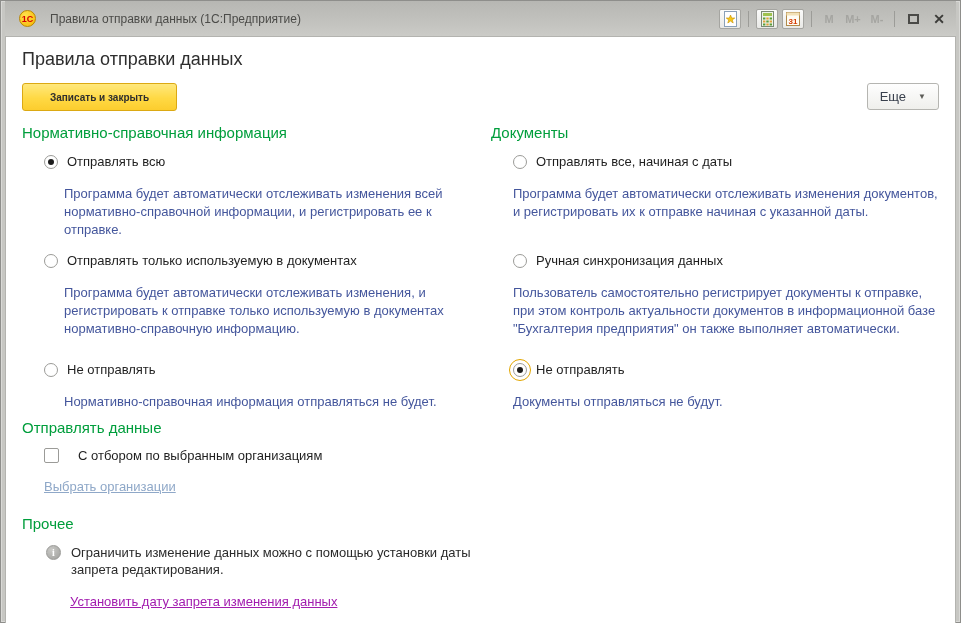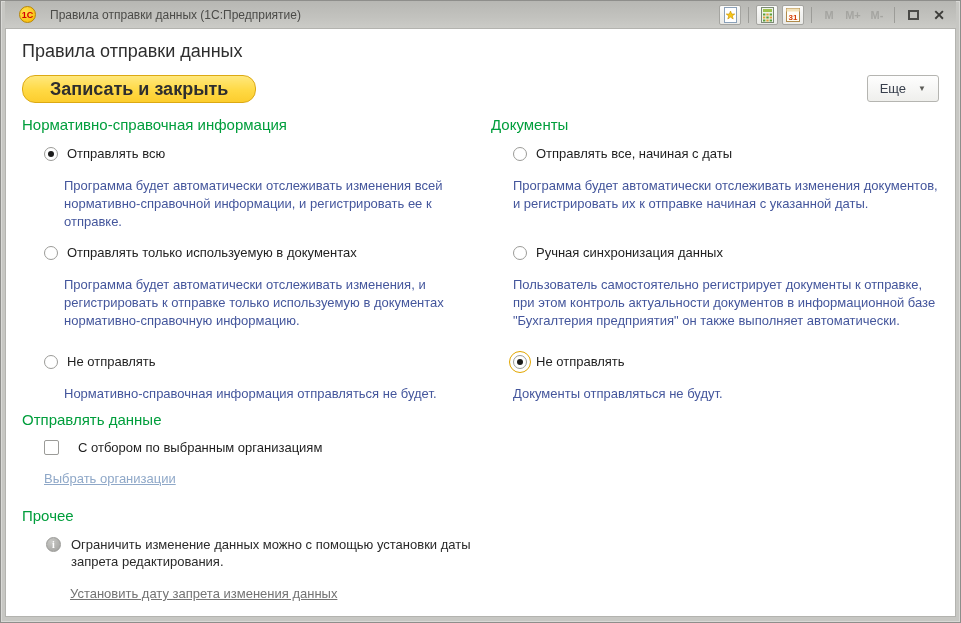--- a/index.html
+++ b/index.html
@@ -6,21 +6,21 @@
   html,body { background:#808080; font-family:"Liberation Sans", sans-serif; }
 
   .window{
     width:961px; height:623px; position:relative;
     background:#c7c7c3; border:1px solid #8e8e8b;
     padding:0 4px 4px 4px;
     box-shadow: inset 0 0 0 1px #d9d9d6;
   }
   
   .titlebar{
-    height:27px; display:flex; align-items:center;
+    height:35px; display:flex; align-items:center;
     background:linear-gradient(180deg,#b7b7b3 0%, #c2c2be 60%, #cbcbc7 100%);
     padding:0 6px 0 6px; gap:6px;
   }
   .logo-1c{
     width:17px;height:17px;border-radius:50%;
     background:radial-gradient(circle at 35% 30%, #ffe24d, #f7b500);
     border:1px solid #b98600;
     color:#d40000;font-size:9px;font-weight:bold;
     display:flex;align-items:center;justify-content:center;
     margin-left:8px;
@@ -40,23 +40,23 @@
   
   .content{
     background:#fff; height:589px; overflow:hidden;
     padding:10px 16px 0 16px;
     border:1px solid #b3b3af;
   }
   .page-title{font-size:18px;font-weight:400;color:#2e2e2e;margin:2px 0 13px 0;}
 
   .toolbar{display:flex;align-items:flex-start;margin-bottom:13px;}
   .btn-save{
-    height:28px;padding:0 27px;font-size:18px;font-weight:bold;color:#2e2e2e;
+    height:28px;padding:0 27px;font-size:10px;font-weight:bold;color:#2e2e2e;
     background:linear-gradient(180deg,#ffe87d 0%, #ffd944 55%, #fccd2e 100%);
-    border:1px solid #dca913;border-radius:13px;cursor:pointer;
+    border:1px solid #dca913;border-radius:3px;cursor:pointer;
     font-family:"Liberation Sans", sans-serif;
   }
   .btn-more{
     margin-left:auto;height:27px;padding:0 12px;font-size:13px;color:#39404d;
     background:linear-gradient(180deg,#fefefe,#efefec);
     border:1px solid #b5b5b1;border-radius:3px;cursor:pointer;
     display:flex;align-items:center;gap:12px;
     font-family:"Liberation Sans", sans-serif;
   }
   .btn-more .arrow{font-size:8px;color:#5c5c58;}
@@ -101,21 +101,21 @@
 
   .check-row{display:flex;align-items:center;margin:0 0 14px 22px;}
   .checkbox{
     width:15px;height:15px;border:1px solid #9b9b98;border-radius:2px;background:#fff;flex:none;
     margin-right:19px;
   }
   .check-label{font-size:13px;color:#1f1f1f;}
 
   .link{font-size:13px;text-decoration:underline;display:inline-block;}
   .link-disabled{color:#8fa8c8;margin:0 0 15px 22px;}
-  .link-active{color:#737373;margin:4px 0 0 48px;}
+  .link-active{color:#a21caf;margin:4px 0 0 48px;}
 
   .info-row{display:flex;align-items:flex-start;gap:10px;margin:2px 0 12px 24px;}
   .info-icon{
     width:15px;height:15px;border-radius:50%;flex:none;margin-top:1px;
     background:radial-gradient(circle at 35% 30%, #c9c9c6, #9f9f9c);
     border:1px solid #9a9a97;
     color:#fff;font-size:10px;font-weight:bold;
     display:flex;align-items:center;justify-content:center;
     font-family:"Liberation Serif", serif;
   }

